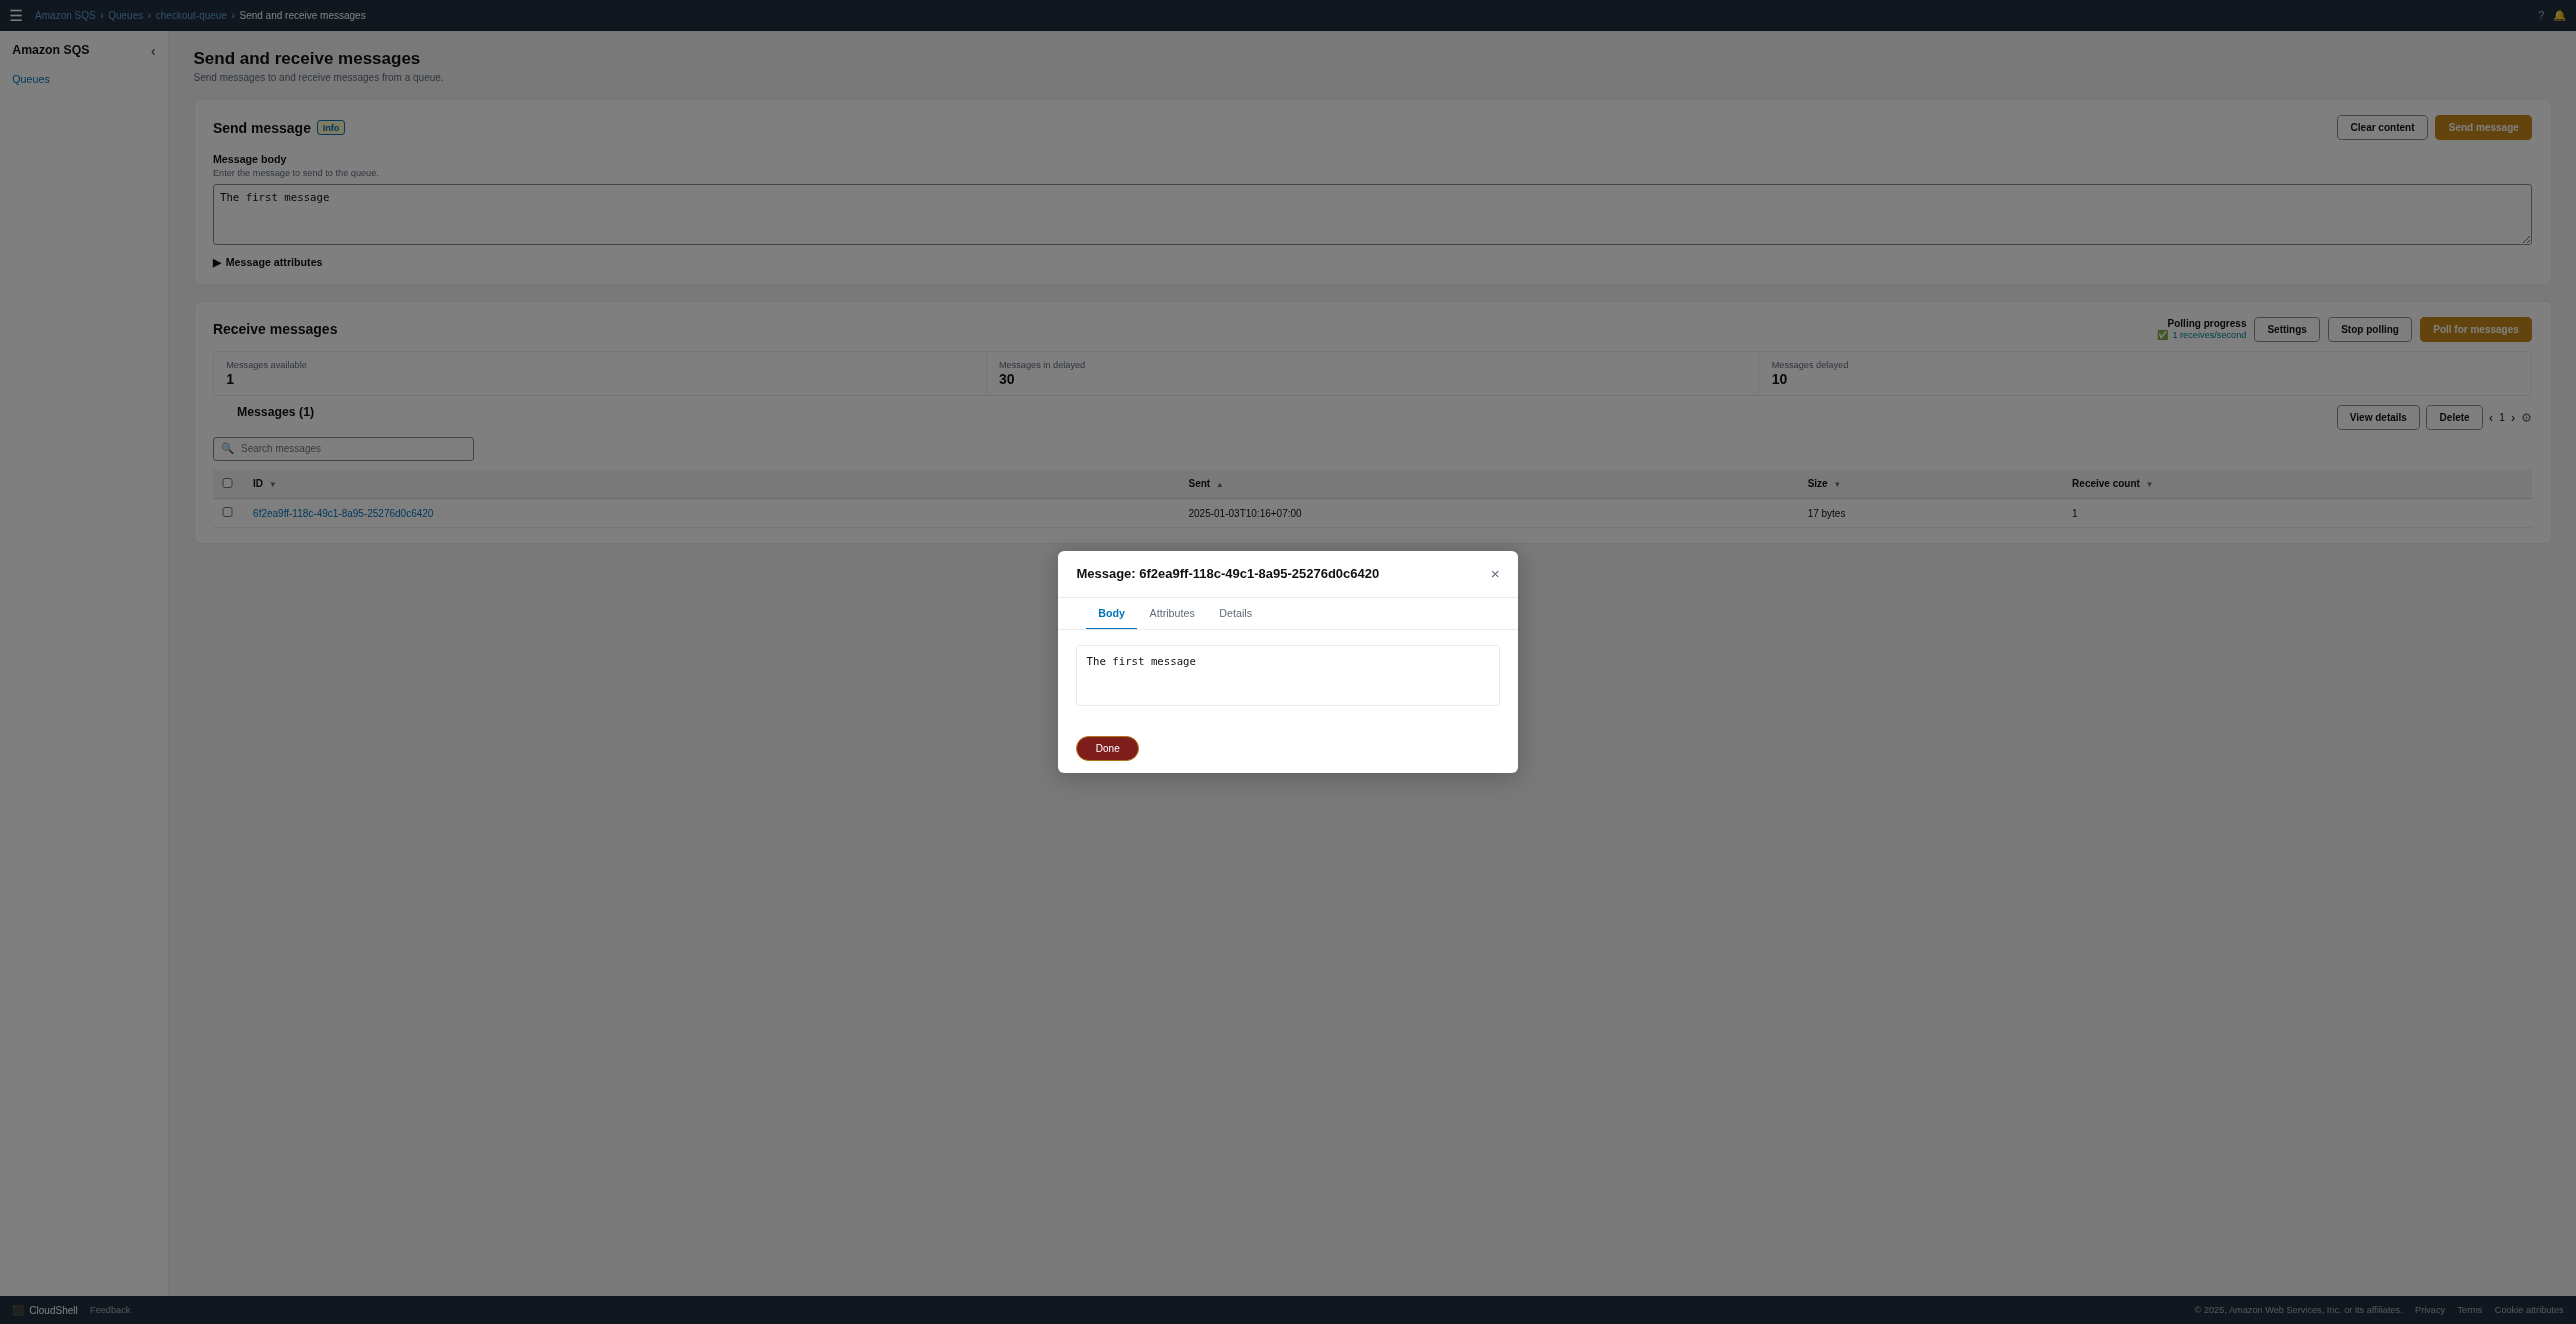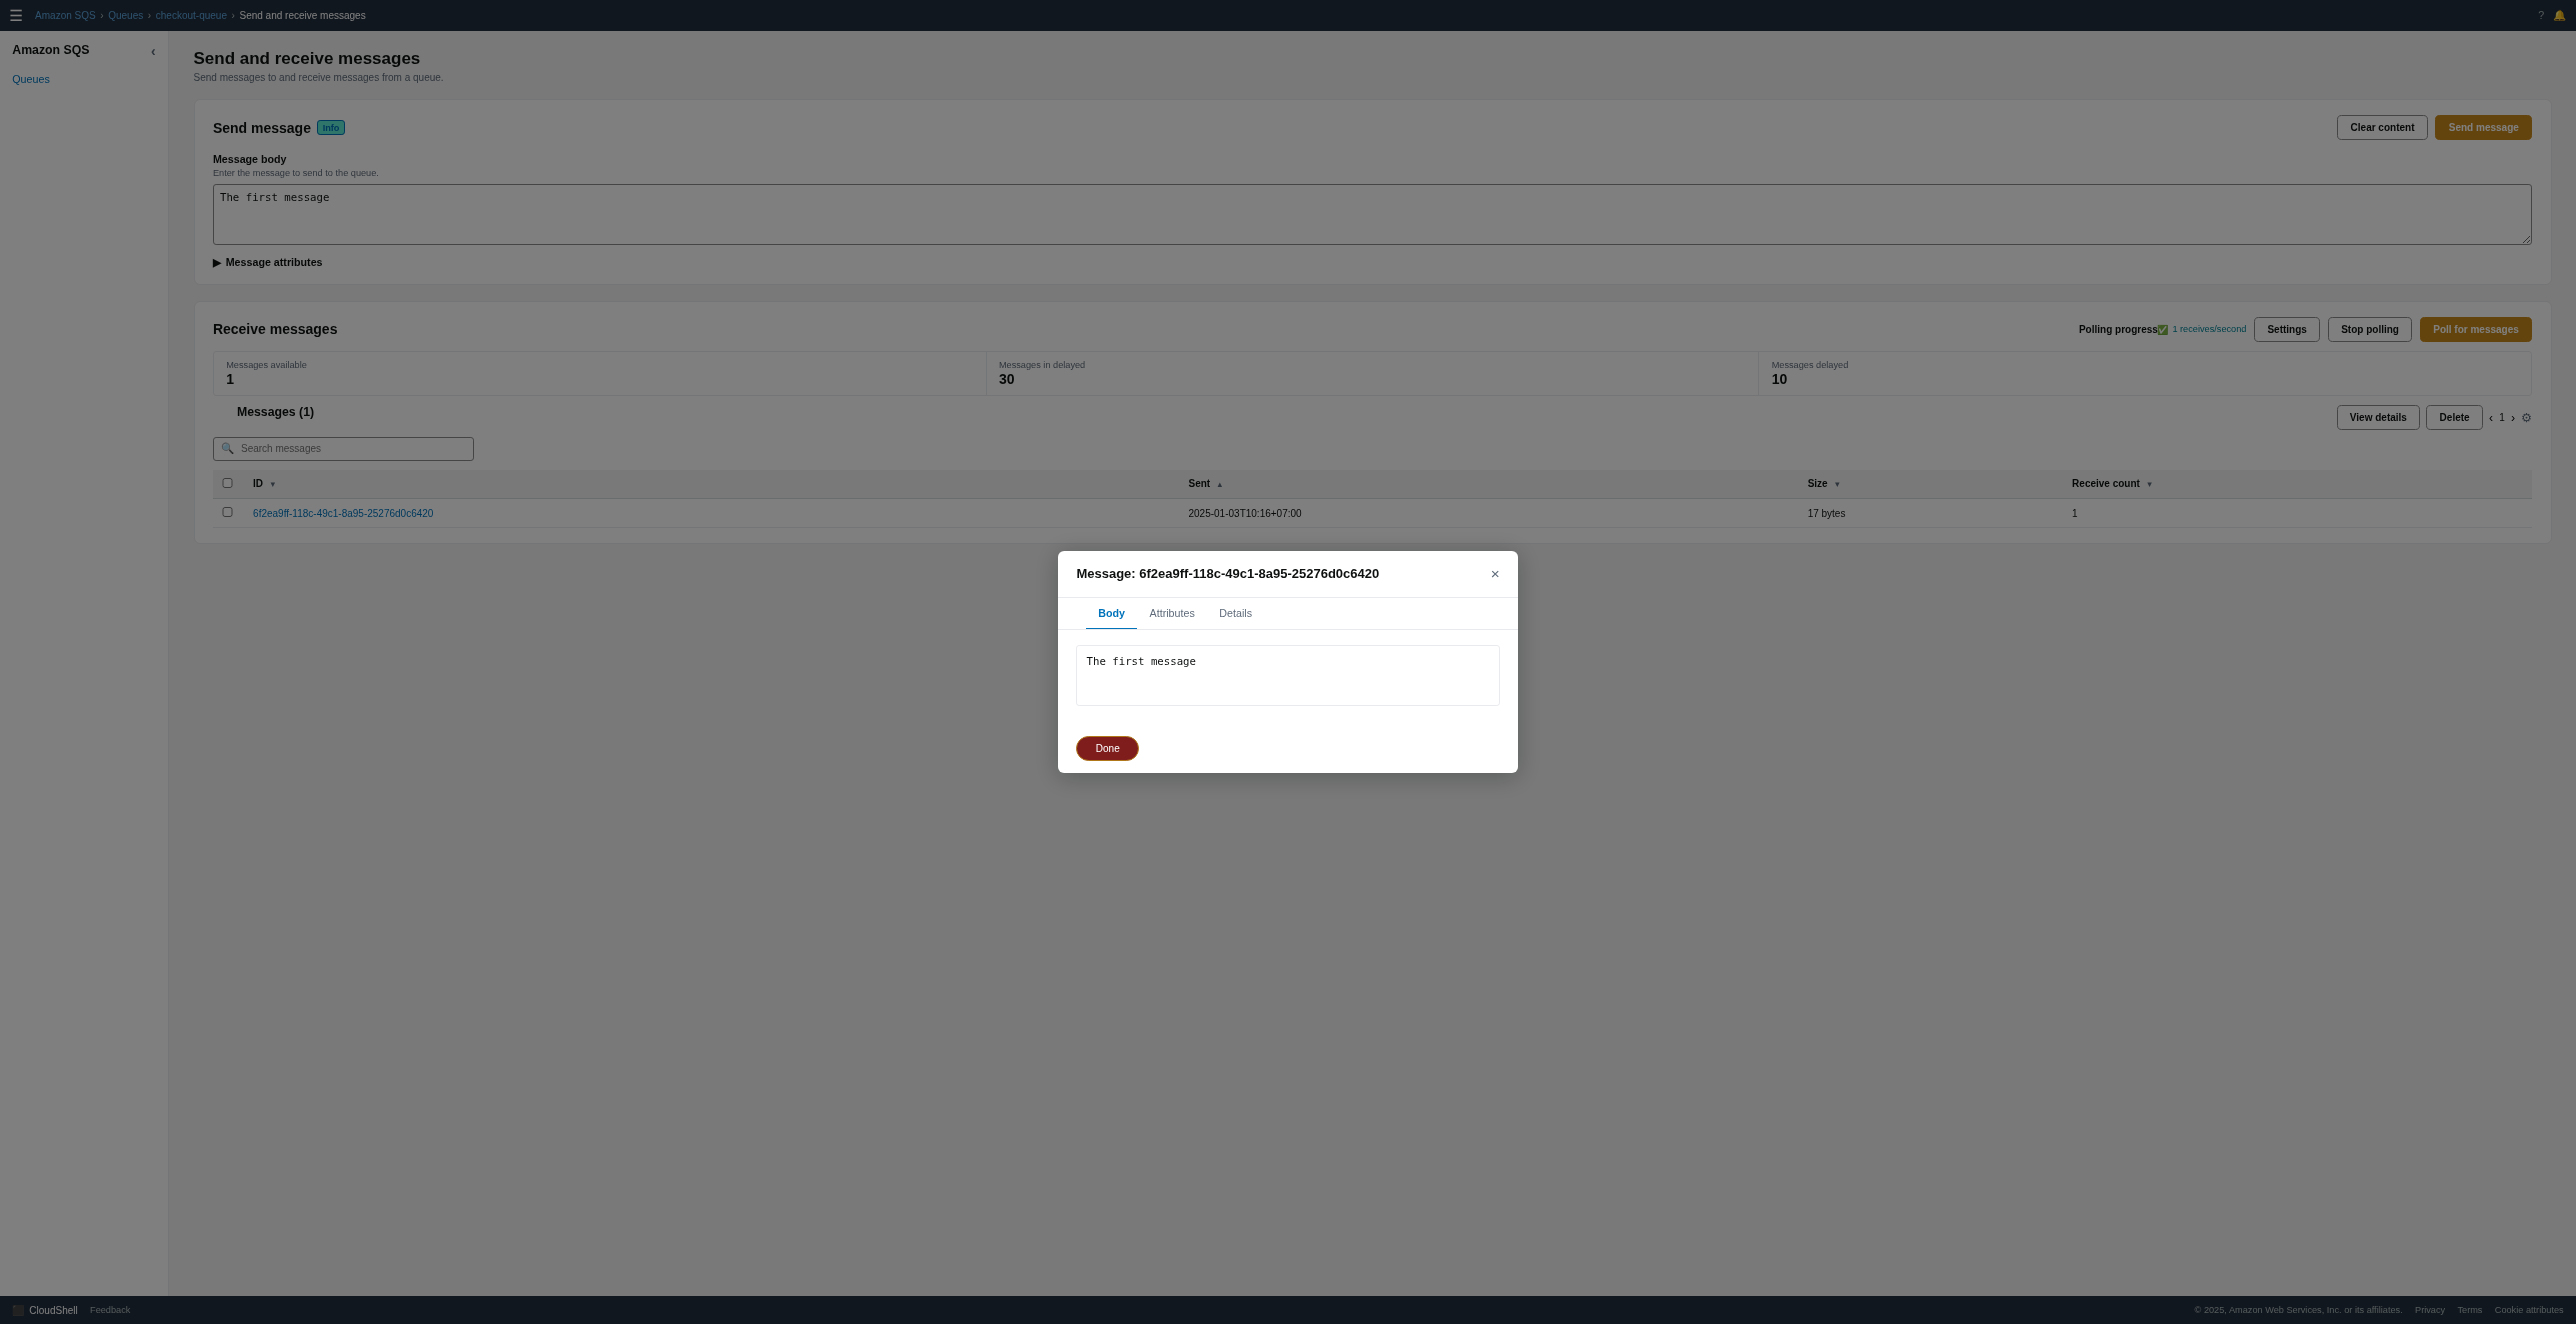--- a/index.html
+++ b/index.html
@@ -121,21 +121,21 @@
     .card-title {
       font-size: 14px;
       font-weight: 700;
       display: flex;
       align-items: center;
       gap: 6.1px;
     }
     .info-badge {
       font-size: 9.2px;
       color: #0073bb;
-      background: #5eead4;
+      background: #fef9c3;
       border: 0.8px solid #0073bb;
       border-radius: 3.1px;
       padding: 1.5px 4.6px;
       cursor: pointer;
     }
     .card-actions {
       display: flex;
       gap: 7.7px;
     }
     .btn {
@@ -258,20 +258,21 @@
       width: 100%;
     }
 
     .messages-count {
       font-size: 12.3px;
       font-weight: 700;
     }
 
     .polling-status {
       display: flex;
+      flex-direction: column;
       align-items: flex-end;
     }
     .polling-label {
       font-size: 10px;
       font-weight: 700;
     }
     .polling-check {
       display: flex;
       align-items: center;
       gap: 3.1px;

